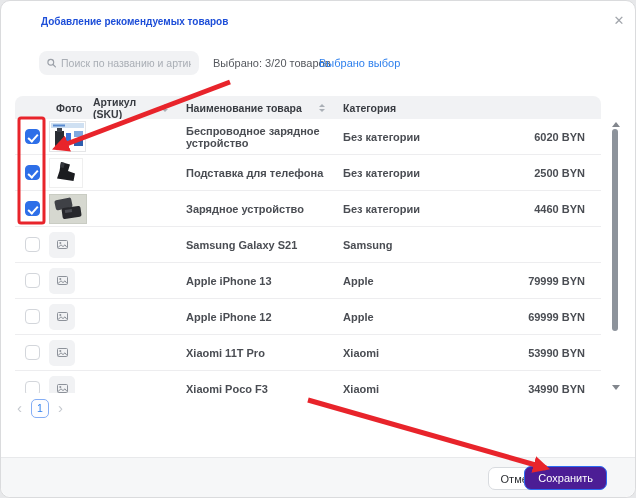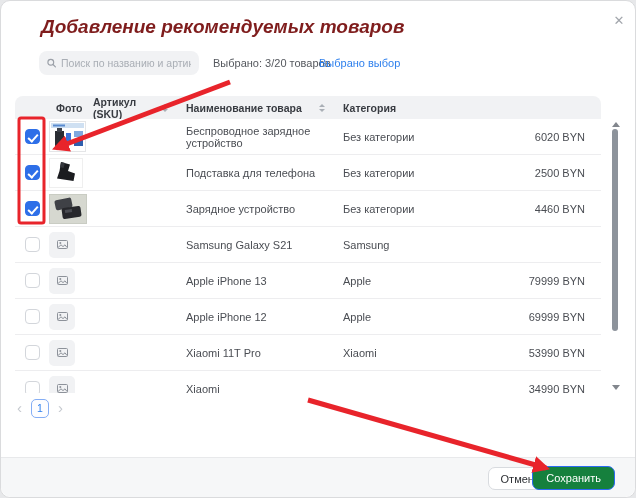--- a/index.html
+++ b/index.html
@@ -2,37 +2,37 @@
 <html><head>
 <meta charset="utf-8">
 <style>
   * { margin:0; padding:0; box-sizing:border-box; }
   html,body { width:636px; height:498px; overflow:hidden; }
   body { background:#e7e8ea; font-family:"Liberation Sans", sans-serif; }
   .page { position:relative; width:636px; height:498px; }
   .modal { position:absolute; inset:0; background:#ffffff; border-radius:10px;
            border:1px solid #dadbdd; overflow:hidden; }
 
-  .title { position:absolute; left:40px; top:15px; font-size:19px; font-weight:700; color:#7f1d1d;font-style:italic; }
+  .title { position:absolute; left:40px; top:15px; font-size:10px; font-weight:700; color:#1d4ed8; }
   .close { position:absolute; left:606px; top:8px; width:24px; height:24px; background:none; border:none;
            cursor:pointer; font-size:13px; color:#a2a6ac; line-height:24px; text-align:center; }
 
   .searchbox { position:absolute; left:38px; top:50px; width:160px; height:24px; background:#f1f2f4;
                border-radius:8px; display:flex; align-items:center; padding:0 8px; gap:5px; }
   .searchbox input { border:none; background:transparent; outline:none; width:100%;
                      font-family:"Liberation Sans", sans-serif; font-size:10.5px; color:#40434a; }
   .searchbox input::placeholder { color:#a9aeb5; }
   .counter { position:absolute; left:212px; top:56px; font-size:11px; color:#55585e; font-weight:500; }
   .reset { position:absolute; left:318px; top:56px; font-size:11px; color:#2f80ed; font-weight:500;
            text-decoration:none; cursor:pointer; }
 
   .thead { position:absolute; left:14px; top:95px; width:586px; height:23px; background:#f1f2f4;
            border-radius:8px 8px 0 0; display:flex; align-items:center;
            font-size:10.5px; font-weight:700; color:#383b41; }
-  .tbody { position:absolute; left:14px; top:118px; width:586px; height:274px; overflow:hidden; }
+  .tbody { position:absolute; left:14px; top:118px; width:586px; height:274px; overflow:hidden;font-weight:bold; }
   .row { display:flex; align-items:center; height:36px; border-bottom:1px solid #ededef; background:#fff; }
 
   .cell, .hc { display:flex; align-items:center; }
   .c-check { width:34px; justify-content:center; }
   .c-photo { width:44px; }
   .c-sku   { width:93px; }
   .c-name  { width:157px; }
   .c-cat   { width:142px; }
   .c-price { flex:1; }
   .hc.c-photo { padding-left:7px; }
@@ -67,22 +67,22 @@
   .pagination { position:absolute; left:16px; top:396px; height:22px; display:flex; align-items:center; gap:9px; }
   .pg-chev { font-size:15px; color:#c5c9cf; cursor:pointer; line-height:20px; }
   .pg-page { width:18px; height:19px; border:1px solid #85aef5; border-radius:5px; color:#2f80ed;
              background:#fdfdff; font-size:10.5px; display:flex; align-items:center; justify-content:center; cursor:pointer; }
 
   .footer { position:absolute; left:0; right:0; bottom:0; height:40px; background:#f6f7f8;
             border-top:1px solid #e8e9eb; border-radius:0 0 10px 10px; }
   .btn { font-family:"Liberation Sans", sans-serif; font-size:11px; border-radius:7px; cursor:pointer; }
   .btn-cancel { position:absolute; right:82px; top:9px; height:23px; padding:0 12px;
                 background:#ffffff; border:1px solid #d8dbdf; color:#2c2f33; }
-  .btn-save { position:absolute; right:20px; top:8px; height:24px; padding:0 13px;
-              background:#15803d; border:1px solid #2b6bf3; color:#ffffff; font-weight:500; }
+  .btn-save { position:absolute; right:28px; top:8px; height:24px; padding:0 13px;
+              background:#4c1d95; border:1px solid #2b6bf3; color:#ffffff; font-weight:500; }
 
   .annot { position:absolute; inset:0; pointer-events:none; z-index:50; }
 </style>
 </head>
 <body>
 
 <div class="page">
   <div class="modal">
 
     <div class="title">Добавление рекомендуемых товаров</div>
@@ -274,20 +274,21 @@
         <div class="cell c-photo">
             <span class="thumb ph-wrap">
           <svg width="11" height="11" viewBox="0 0 11 11">
                 <rect x="0.5" y="1.5" width="10" height="8" rx="1" fill="none" stroke="#8d929a"></rect>
                 <circle cx="3.3" cy="4.1" r="1" fill="#8d929a"></circle>
                 <path d="M1,8.5 L4,5.8 L6,7.6 L8,5.8 L10,8.5" fill="none" stroke="#8d929a"></path>
               </svg>
         </span>
           </div>
         <div class="cell c-sku"></div>
+        <div class="cell c-name">Xiaomi Poco F3</div>
         <div class="cell c-cat">Xiaomi</div>
         <div class="cell c-price">34990 BYN</div>
       </div>
 
     </div>
 
     <div class="scrollbar">
       <span class="sb-up"></span>
       <span class="sb-thumb"></span>
       <span class="sb-down"></span>

